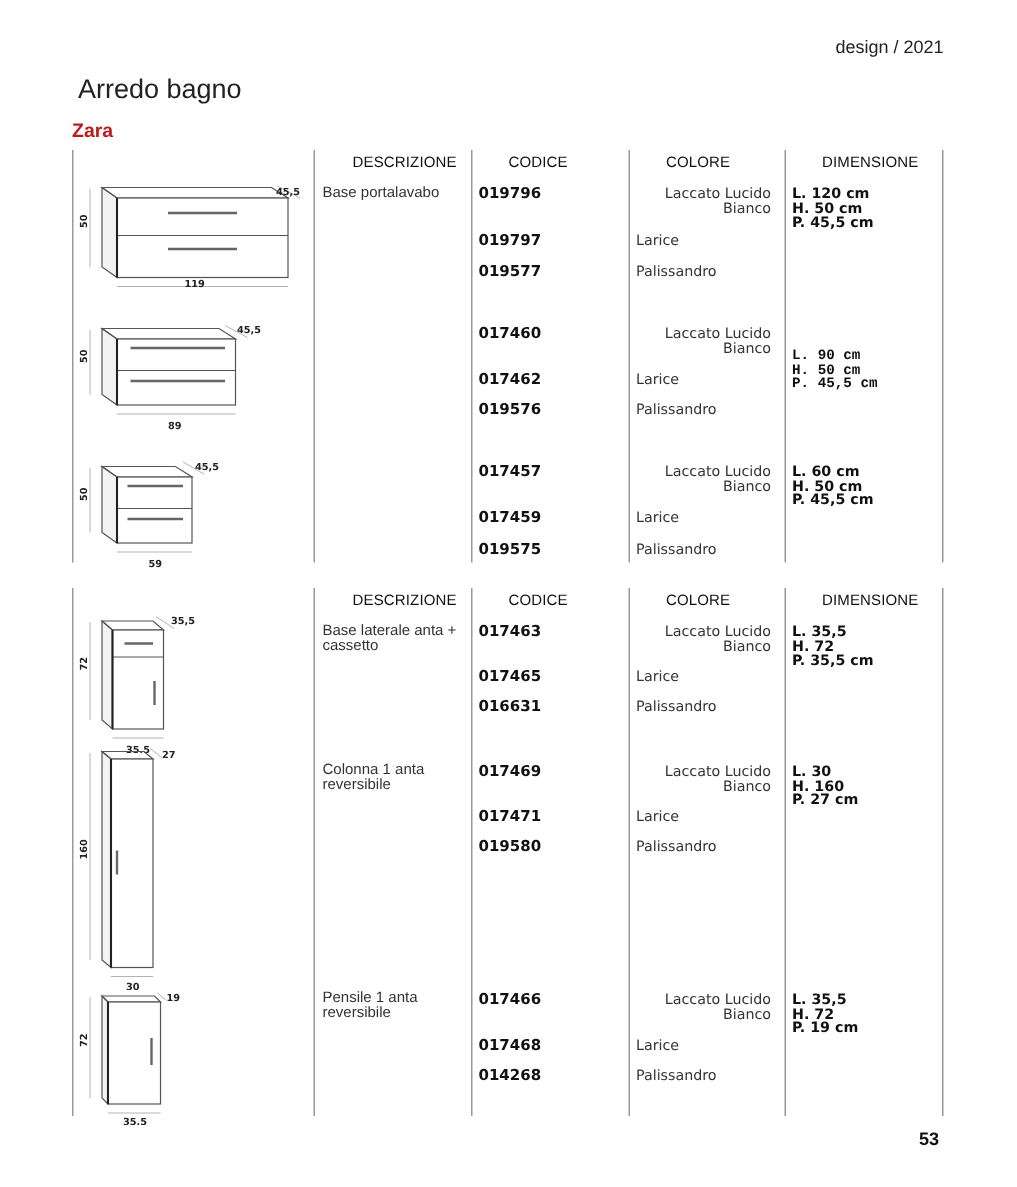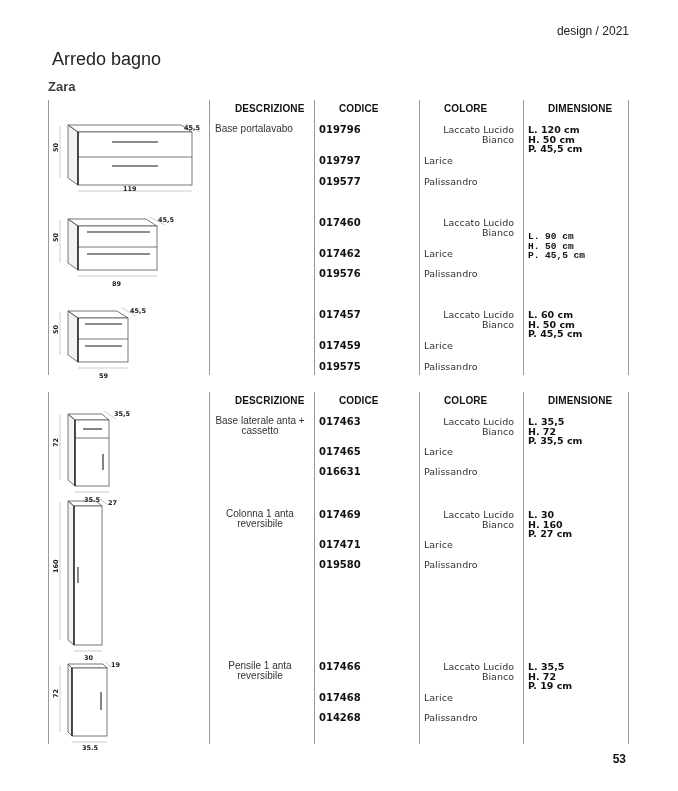--- a/index.html
+++ b/index.html
@@ -4,24 +4,24 @@
 <style>
   html, body { margin: 0; padding: 0; background: #ffffff; }
   body {
     width: 678px; height: 791px; position: relative; overflow: hidden;
     font-family: "Liberation Sans", sans-serif; color: #1a1a1a;
   }
   .abs { position: absolute; }
   .brand { right: 49px; top: 24px; font-size: 12px; color: #222; }
   .brand b { font-weight: normal; }
   .page-title { left: 48px; top: 45px; font-size: 18px; color: #222; font-weight: normal; }
-  .section-title { left: 48px; top: 79px; font-size: 13px; font-weight: bold; color: #404040; }
+  .section-title { left: 48px; top: 79px; font-size: 13px; font-weight: bold; color: #b91c1c; }
   .vline { position: absolute; width: 1px; background: #9a9a9a; }
-  .hdr { position: absolute; font-size: 10px; font-weight: bold; color: #111; letter-spacing: 0.1px; padding-left: 20px; }
-  .desc { position: absolute; font-size: 10px; color: #333; line-height: 10px; text-align: center; }
+  .hdr { position: absolute; font-size: 10px; font-weight: normal; color: #111; letter-spacing: 0.1px; padding-left: 20px; }
+  .desc { position: absolute; font-size: 10px; color: #333; line-height: 10px; }
   .code { position: absolute; font-family: "DejaVu Sans", sans-serif; font-size: 10px; font-weight: bold; color: #111; }
   .color { position: absolute; font-family: "DejaVu Sans", sans-serif; font-size: 9.5px; color: #333; line-height: 10px; text-align: right; }
   .dim { position: absolute; font-family: "DejaVu Sans", sans-serif; font-size: 9.5px; font-weight: bold; color: #111; line-height: 9.5px; }
   .pagenum { position: absolute; right: 52px; top: 752px; font-size: 12px; font-weight: bold; color: #111; }
   svg text { font-family: "DejaVu Sans", sans-serif; font-size: 6.5px; font-weight: bold; fill: #222; }
 </style>
 </head>
 <body>
 
 <div class="abs brand"><span>design / </span><b>2021</b></div>

